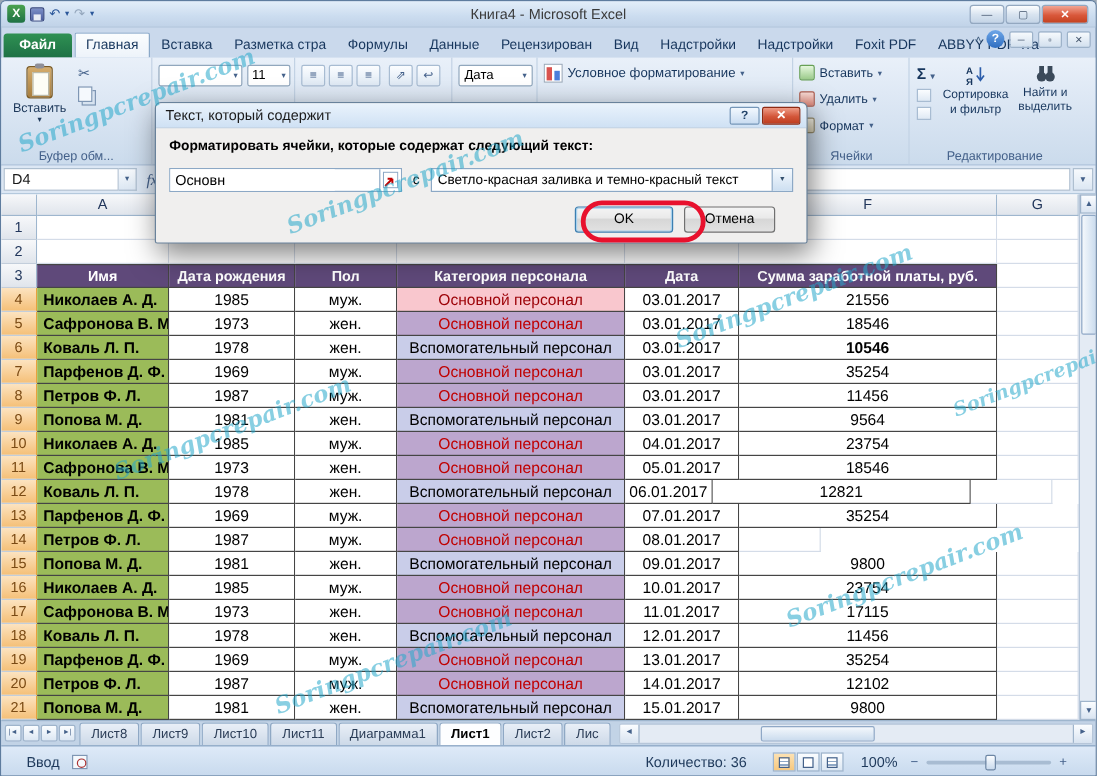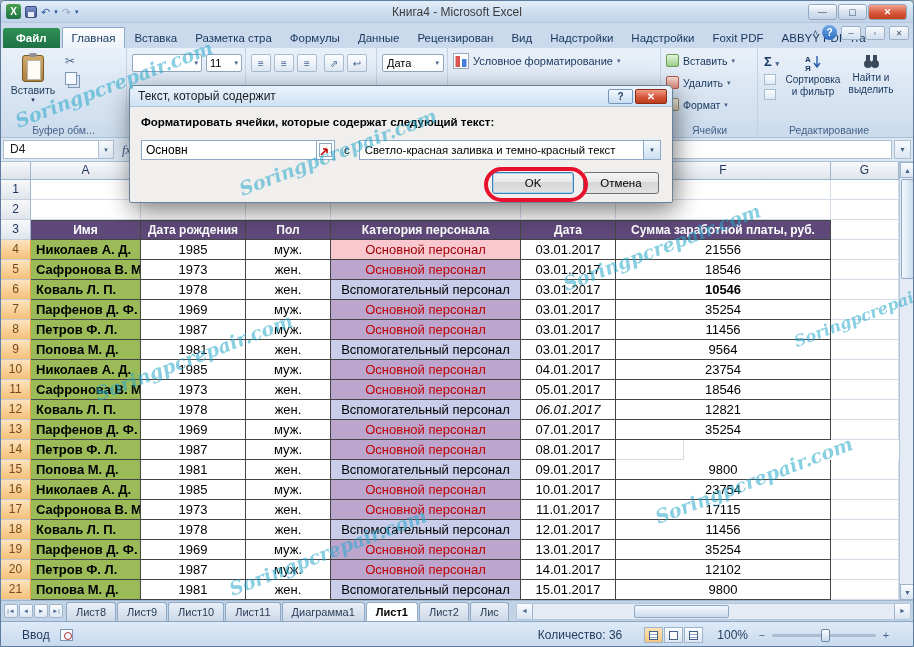--- a/index.html
+++ b/index.html
@@ -182,21 +182,21 @@
   .dlg-instruction { position:absolute; left:11px; top:9px; font-size:11.5px; font-weight:bold; color:#000; }
   .dlg-row { position:absolute; left:11px; top:33px; right:11px; display:flex; align-items:center; }
   .input-wrap { width:194px; height:20px; border:1px solid #8CA8C5; background:#fff; display:flex;gap:37px; }
   .dlg-text-input { flex:1; border:none; outline:none; font-size:12px; padding:1px 4px; font-family:"Liberation Sans",sans-serif; min-width:0; }
   .range-btn { width:18px; border-left:1px solid #8CA8C5; display:flex; align-items:center; justify-content:center; background:#fff; }
   .with-label { margin:0 9px; font-size:11.5px; }
   .combo { flex:1; height:20px; border:1px solid #8CA8C5; background:#fff; display:flex; align-items:center; }
   .combo-text { flex:1; font-size:11.3px; padding:0 5px; white-space:nowrap; overflow:hidden; }
   .combo-btn { width:17px; height:18px; margin-right:0; background:linear-gradient(#F4F9FE,#CDDFF1);
     border-left:1px solid #8CA8C5; font-size:6px; color:#33506E; text-align:center; line-height:18px; }
-  .dlg-footer { position:absolute; right:13px; bottom:9px; display:flex; gap:9px; }
+  .dlg-footer { position:absolute; right:26px; bottom:9px; display:flex; gap:9px; }
   .dlg-btn { height:22px; font-size:11.5px; font-family:"Liberation Sans",sans-serif; color:#000;
     background:linear-gradient(#F4F4F4,#E9E9E9 45%,#D6D6D6 46%,#E2E2E2); border:1px solid #707070; border-radius:3px; }
   .ok-btn { width:82px; border:1px solid #3C7FB1; box-shadow:0 0 0 1px #A8D2EE inset; }
   .cancel-btn { width:76px; }
 
   
   .annotation-ring { position:absolute; left:483px; top:166px; width:104px; height:35px; z-index:85;
     border:4px solid #E8112D; border-radius:18px; pointer-events:none; }
 
   
@@ -482,21 +482,21 @@
         <div class="g-cell t c-plain" style="width: 95px;">05.01.2017</div>
         <div class="g-cell t c-plain" style="width: 215px;">18546</div>
         <div class="g-cell empty" style="width: 68px;"></div>
       </div>
       <div class="g-row">
         <div class="g-rowhead sel">12</div>
         <div class="g-cell t c-name" style="width: 110px;">Коваль Л. П.</div>
         <div class="g-cell t c-plain" style="width: 105px;">1978</div>
         <div class="g-cell t c-plain" style="width: 85px;">жен.</div>
         <div class="g-cell t c-cat-aux" style="width: 190px;">Вспомогательный персонал</div>
-        <div class="g-cell t c-plain" style="width: 95px; font-style: italic;">06.01.2017</div>
+        <div class="g-cell t c-plain" style="width: 73px;">06.01.2017</div>
         <div class="g-cell t c-plain" style="width: 215px;">12821</div>
         <div class="g-cell empty" style="width: 68px;"></div>
       </div>
       <div class="g-row">
         <div class="g-rowhead sel">13</div>
         <div class="g-cell t c-name" style="width: 110px;">Парфенов Д. Ф.</div>
         <div class="g-cell t c-plain" style="width: 105px;">1969</div>
         <div class="g-cell t c-plain" style="width: 85px;">муж.</div>
         <div class="g-cell t c-cat-main" style="width: 190px;">Основной персонал</div>
         <div class="g-cell t c-plain" style="width: 95px;">07.01.2017</div>

